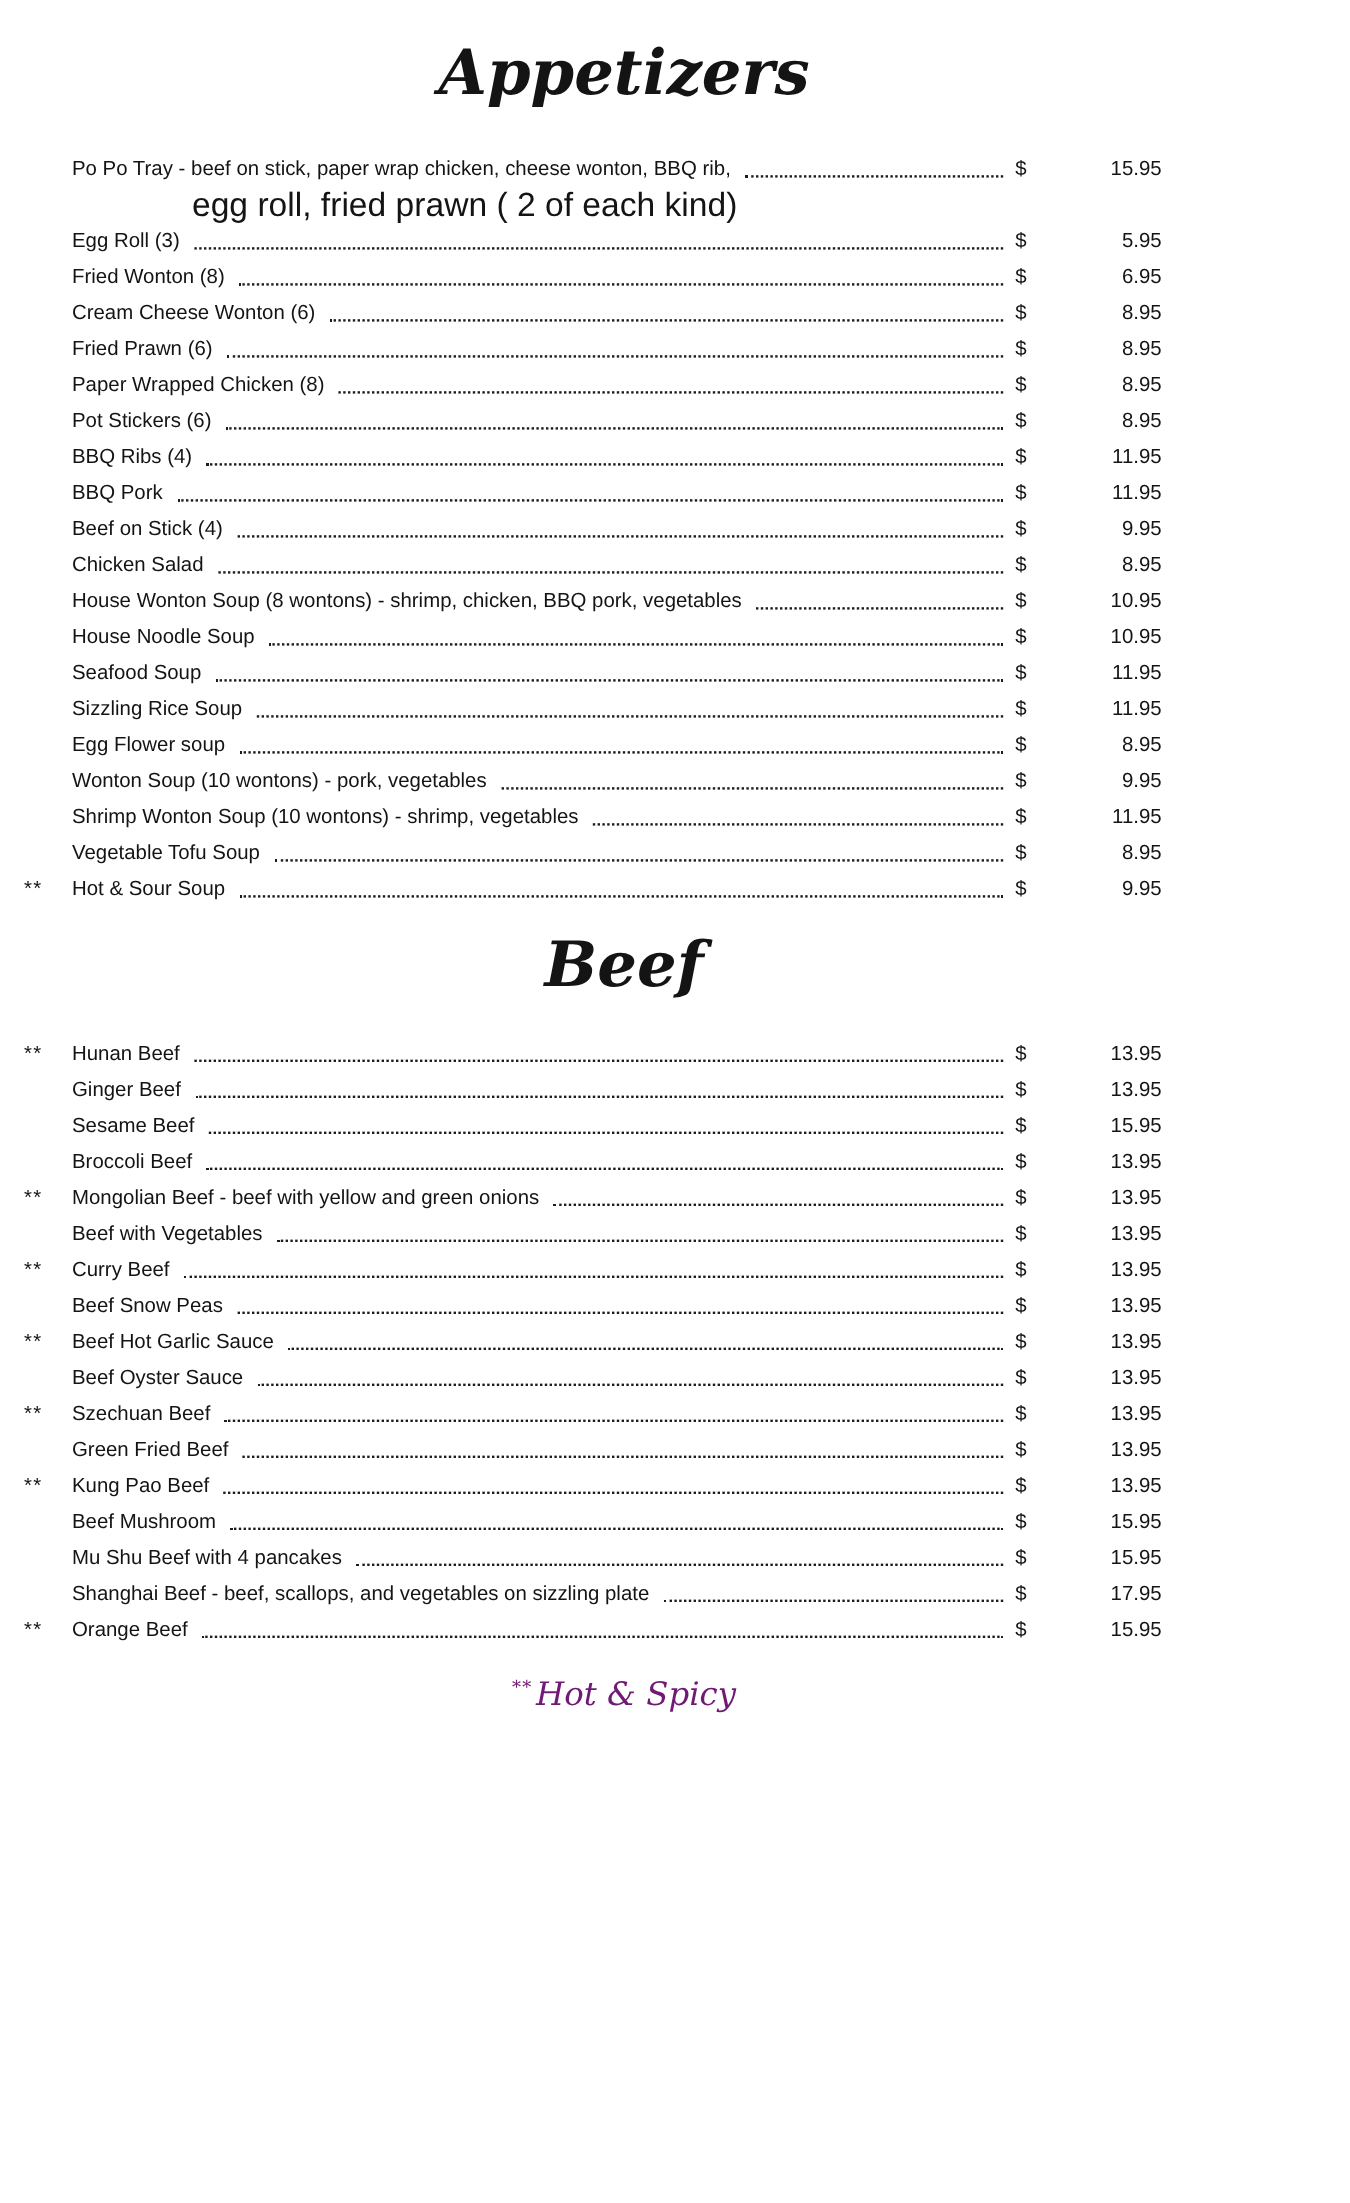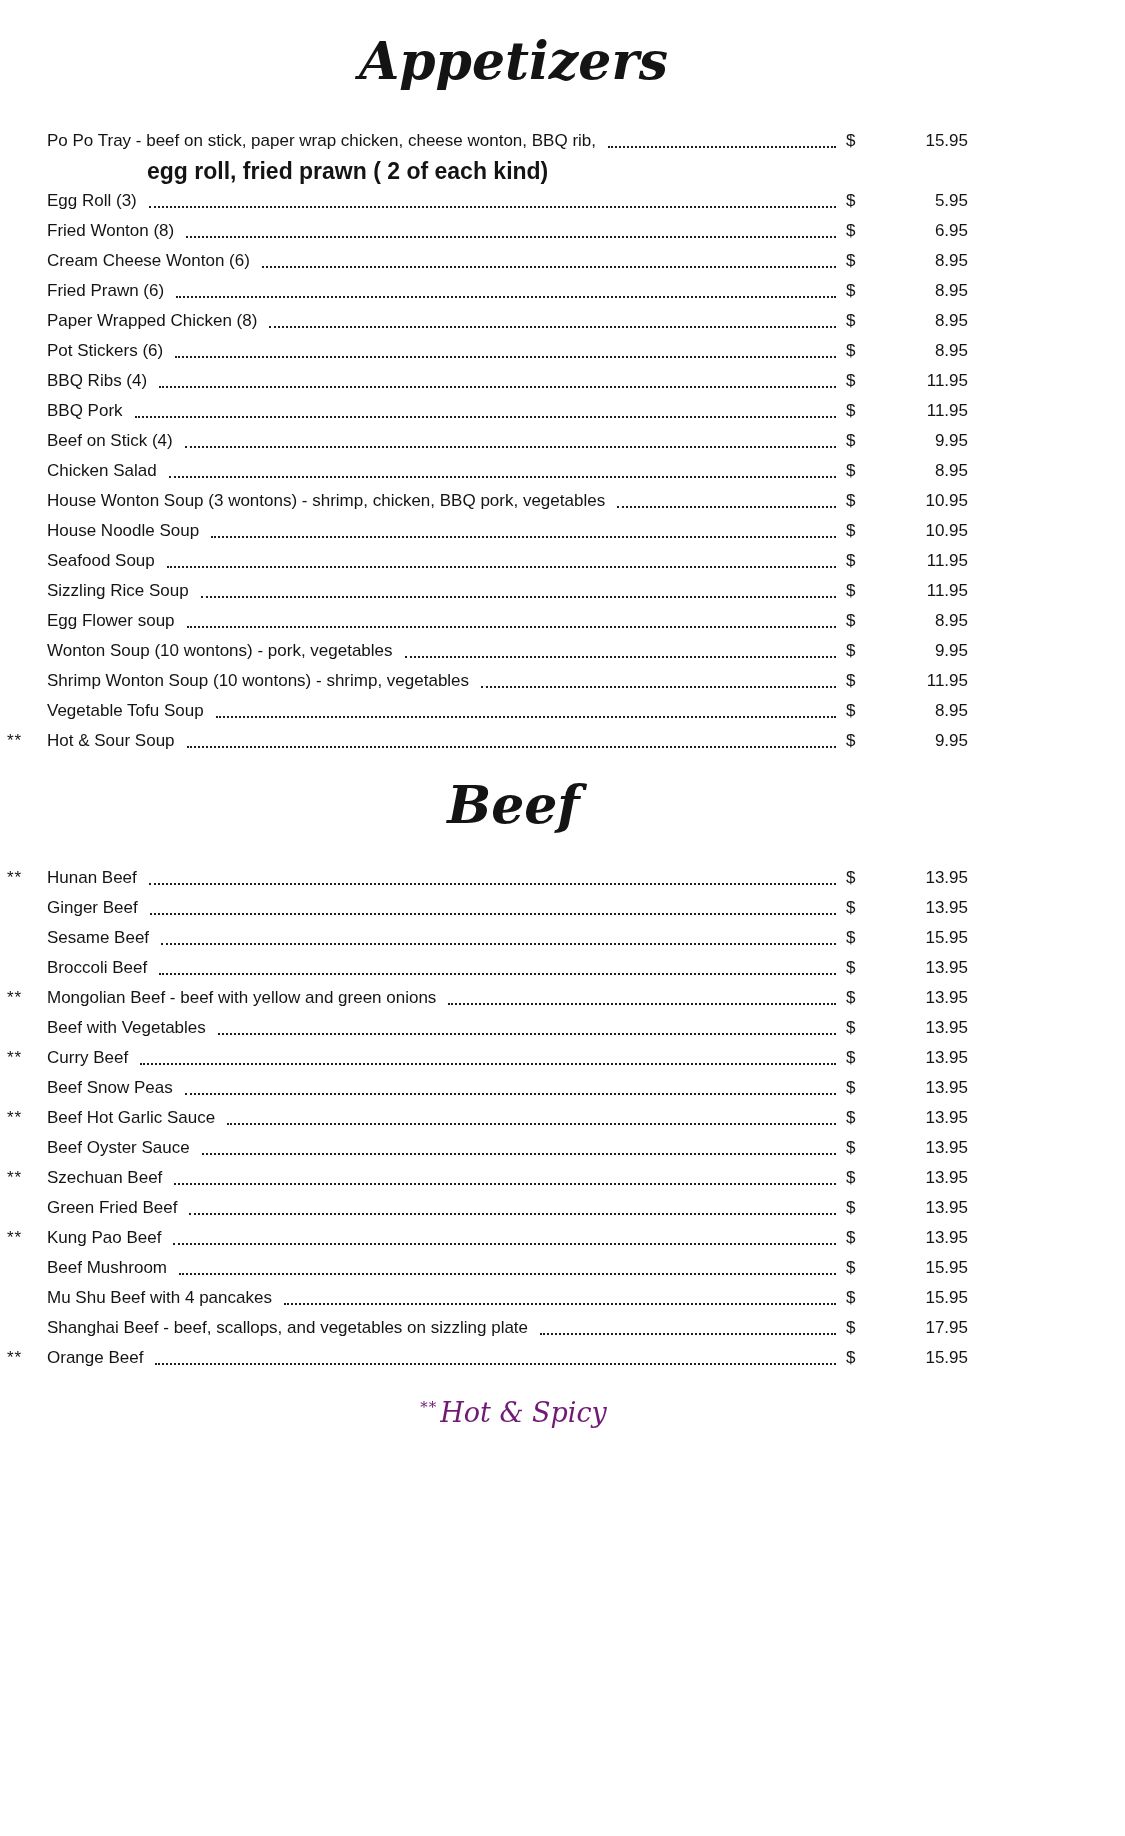--- a/index.html
+++ b/index.html
@@ -1,36 +1,36 @@
 <!DOCTYPE html>
 <html><head>
 <meta charset="utf-8">
 <style>
   html,body{margin:0;padding:0;background:#ffffff;}
   .page{
     width:1023px;height:1836px;box-sizing:border-box;background:#ffffff;
-    padding:30px 55px 0 7px;color:#141414;
+    padding:30px 55px 0 20px;color:#141414;
     font-family:"Liberation Sans",sans-serif;overflow:hidden;
   }
   h1.section-title{
     font-family:"DejaVu Serif",serif;font-style:italic;font-weight:700;
     font-size:52px;line-height:62px;text-align:center;margin:0;
     transform:translateX(26px);
   }
   section.appetizers h1.section-title{margin-bottom:34px;}
   section.soup h1.section-title{margin:20px 0 25px 0;}
   section.beef h1.section-title{margin:18px 0 27px 0;}
   .item .row{display:flex;align-items:flex-start;line-height:30px;font-size:17px;}
   .marker{flex:0 0 40px;letter-spacing:1px;}
   .name{flex:0 0 auto;white-space:nowrap;}
   .dots{flex:1 1 auto;min-width:20px;margin:0 10px 0 12px;position:relative;align-self:stretch;}
   .dots::after{content:"";position:absolute;left:0;right:0;bottom:8px;border-bottom:2.4px dotted #1c1c1c;}
   .dollar{flex:0 0 34px;}
   .price{flex:0 0 88px;text-align:right;}
-  .sub{line-height:30px;font-size:23px;padding-left:140px;font-weight:bold;}
+  .sub{line-height:30px;font-size:28px;padding-left:140px;}
   .legend{
     margin-top:24px;text-align:center;transform:translateX(26px);
     font-family:"DejaVu Serif",serif;font-style:italic;font-weight:400;
     font-size:27px;color:#701a75;
   }
   .legend-marker{font-size:15px;vertical-align:super;margin-right:3px;letter-spacing:1px;}
 </style>
 </head>
 <body>
 
@@ -152,21 +152,21 @@
       </div>
       </div>
   </section>
 
   <section class="soup">
     <div class="items">
 
     <div class="item">
         <div class="row">
           <span class="marker"></span>
-          <span class="name">House Wonton Soup (3 wontons)  -  shrimp, chicken, BBQ pork, vegetables</span>
+          <span class="name">House Wonton Soup (8 wontons)  -  shrimp, chicken, BBQ pork, vegetables</span>
           <span class="dots"></span>
           <span class="dollar">$</span>
           <span class="price">10.95</span>
         </div>
 
       </div>
         <div class="item">
         <div class="row">
           <span class="marker"></span>
           <span class="name">House Noodle Soup</span>

